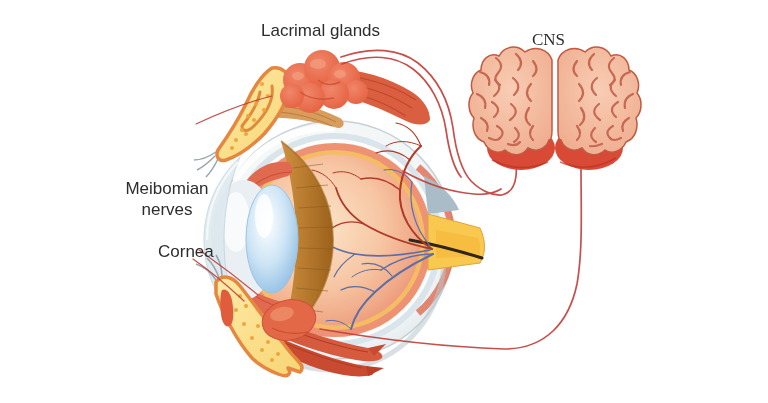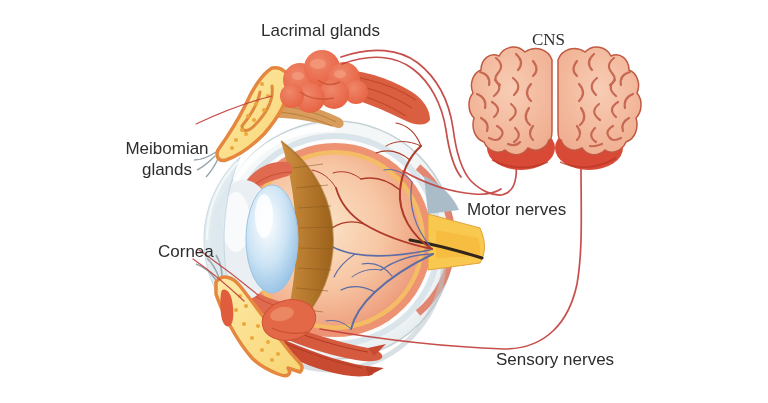--- a/index.html
+++ b/index.html
@@ -5,21 +5,21 @@
   html,body{margin:0;padding:0;background:#ffffff;}
   .stage{
     position:relative;width:652px;height:403px;background:#ffffff;overflow:hidden;
     font-family:"Liberation Sans", sans-serif;
   }
   .stage svg{position:absolute;left:0;top:0;}
   .lbl{
     position:absolute;color:#2d2d2d;font-size:17px;line-height:20px;
     white-space:nowrap;user-select:none;
   }
-  .lbl.center{text-align:center;white-space:normal;}
+  .lbl.center{text-align:center;white-space:normal;margin-top:40px;}
 </style>
 </head>
 <body>
 
 <div class="stage">
 
 <svg width="768" height="403" viewBox="0 0 768 403">
   <defs>
     <radialGradient id="gradEye" cx="45%" cy="45%" r="60%">
       <stop offset="0%" stop-color="#fdfefe"></stop>
@@ -272,19 +272,17 @@
       <path d="M 621,138 q -8,4 -11,0"></path>
           <path d="M 602,144 q -8,3 -12,2"></path>
     </g>
   </g>
 </svg>
 
 <div class="lbl" style="left:261px;top:21px;">Lacrimal glands</div>
 <div class="lbl" style="left:532px;top:30px;font-family:Liberation Serif, serif;">CNS</div>
 <div class="lbl center" style="left:116px;top:138px;width:102px;line-height:21px;">
   <span>Meibomian</span><br>
-  <span>glands</span>
+  <span>nerves</span>
 </div>
 <div class="lbl" style="left:158px;top:210px;margin-top:32px;">Cornea</div>
-<div class="lbl" style="left:467px;top:200px;">Motor nerves</div>
-<div class="lbl" style="left:496px;top:350px;">Sensory nerves</div>
 
 </div>
 
 </body></html>

